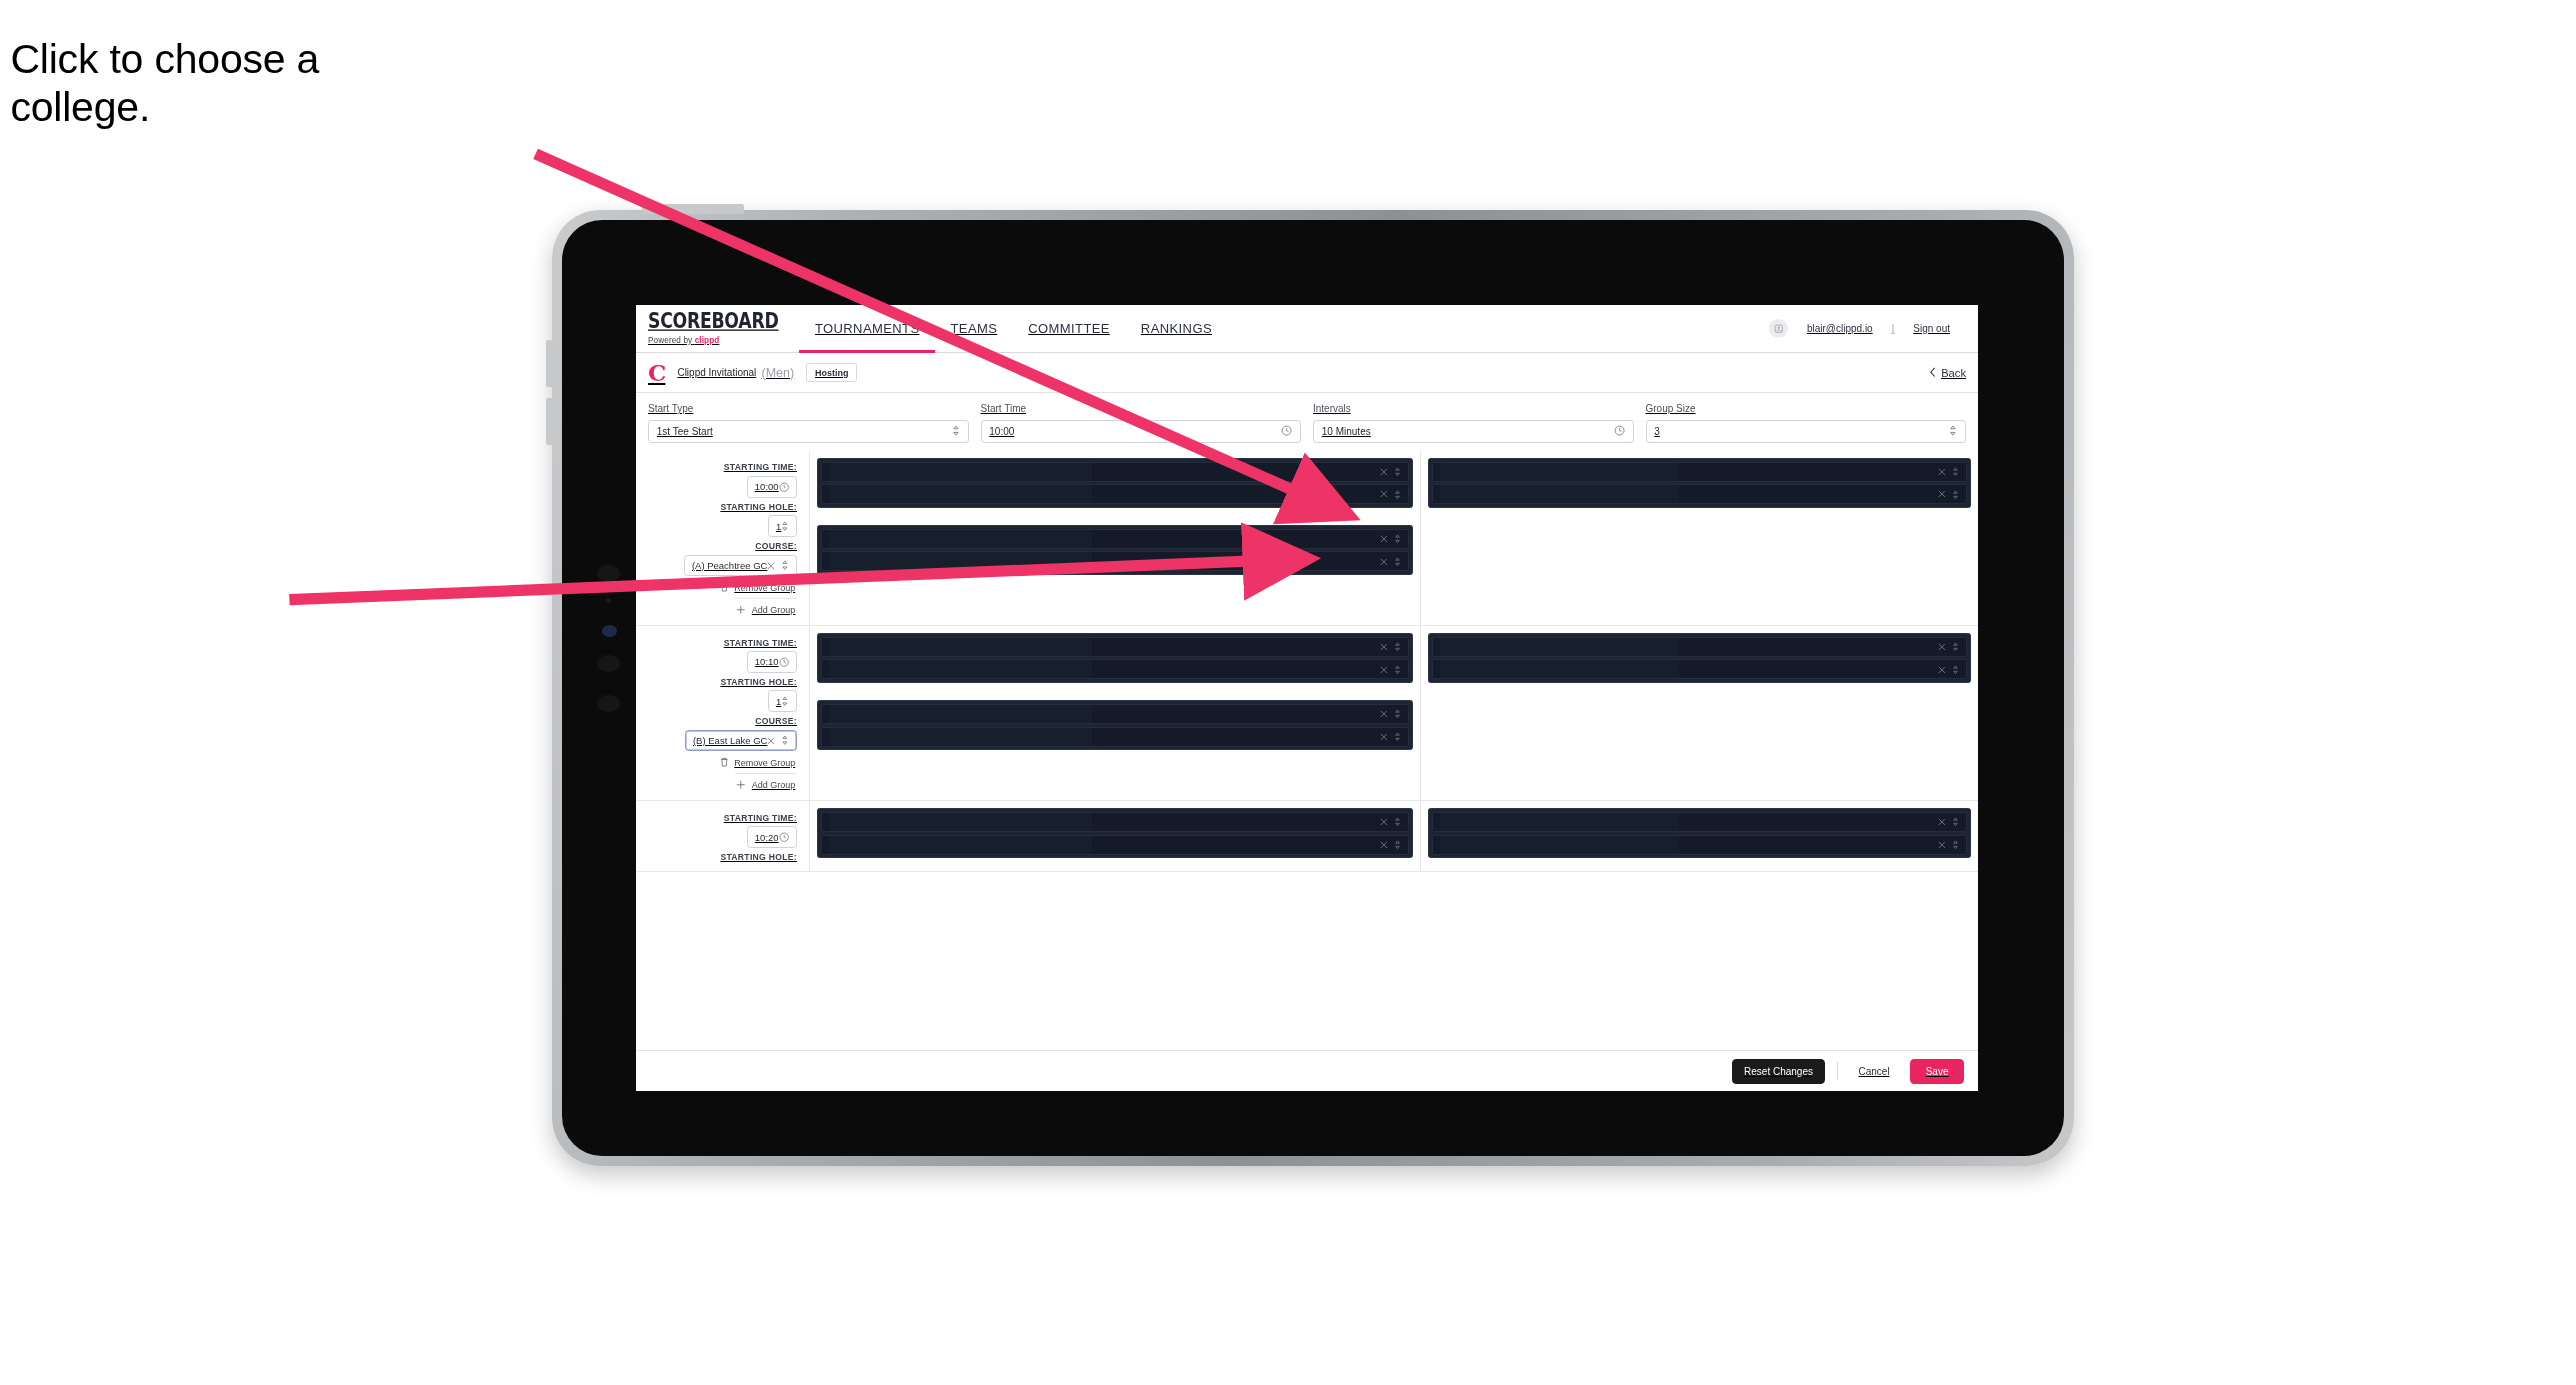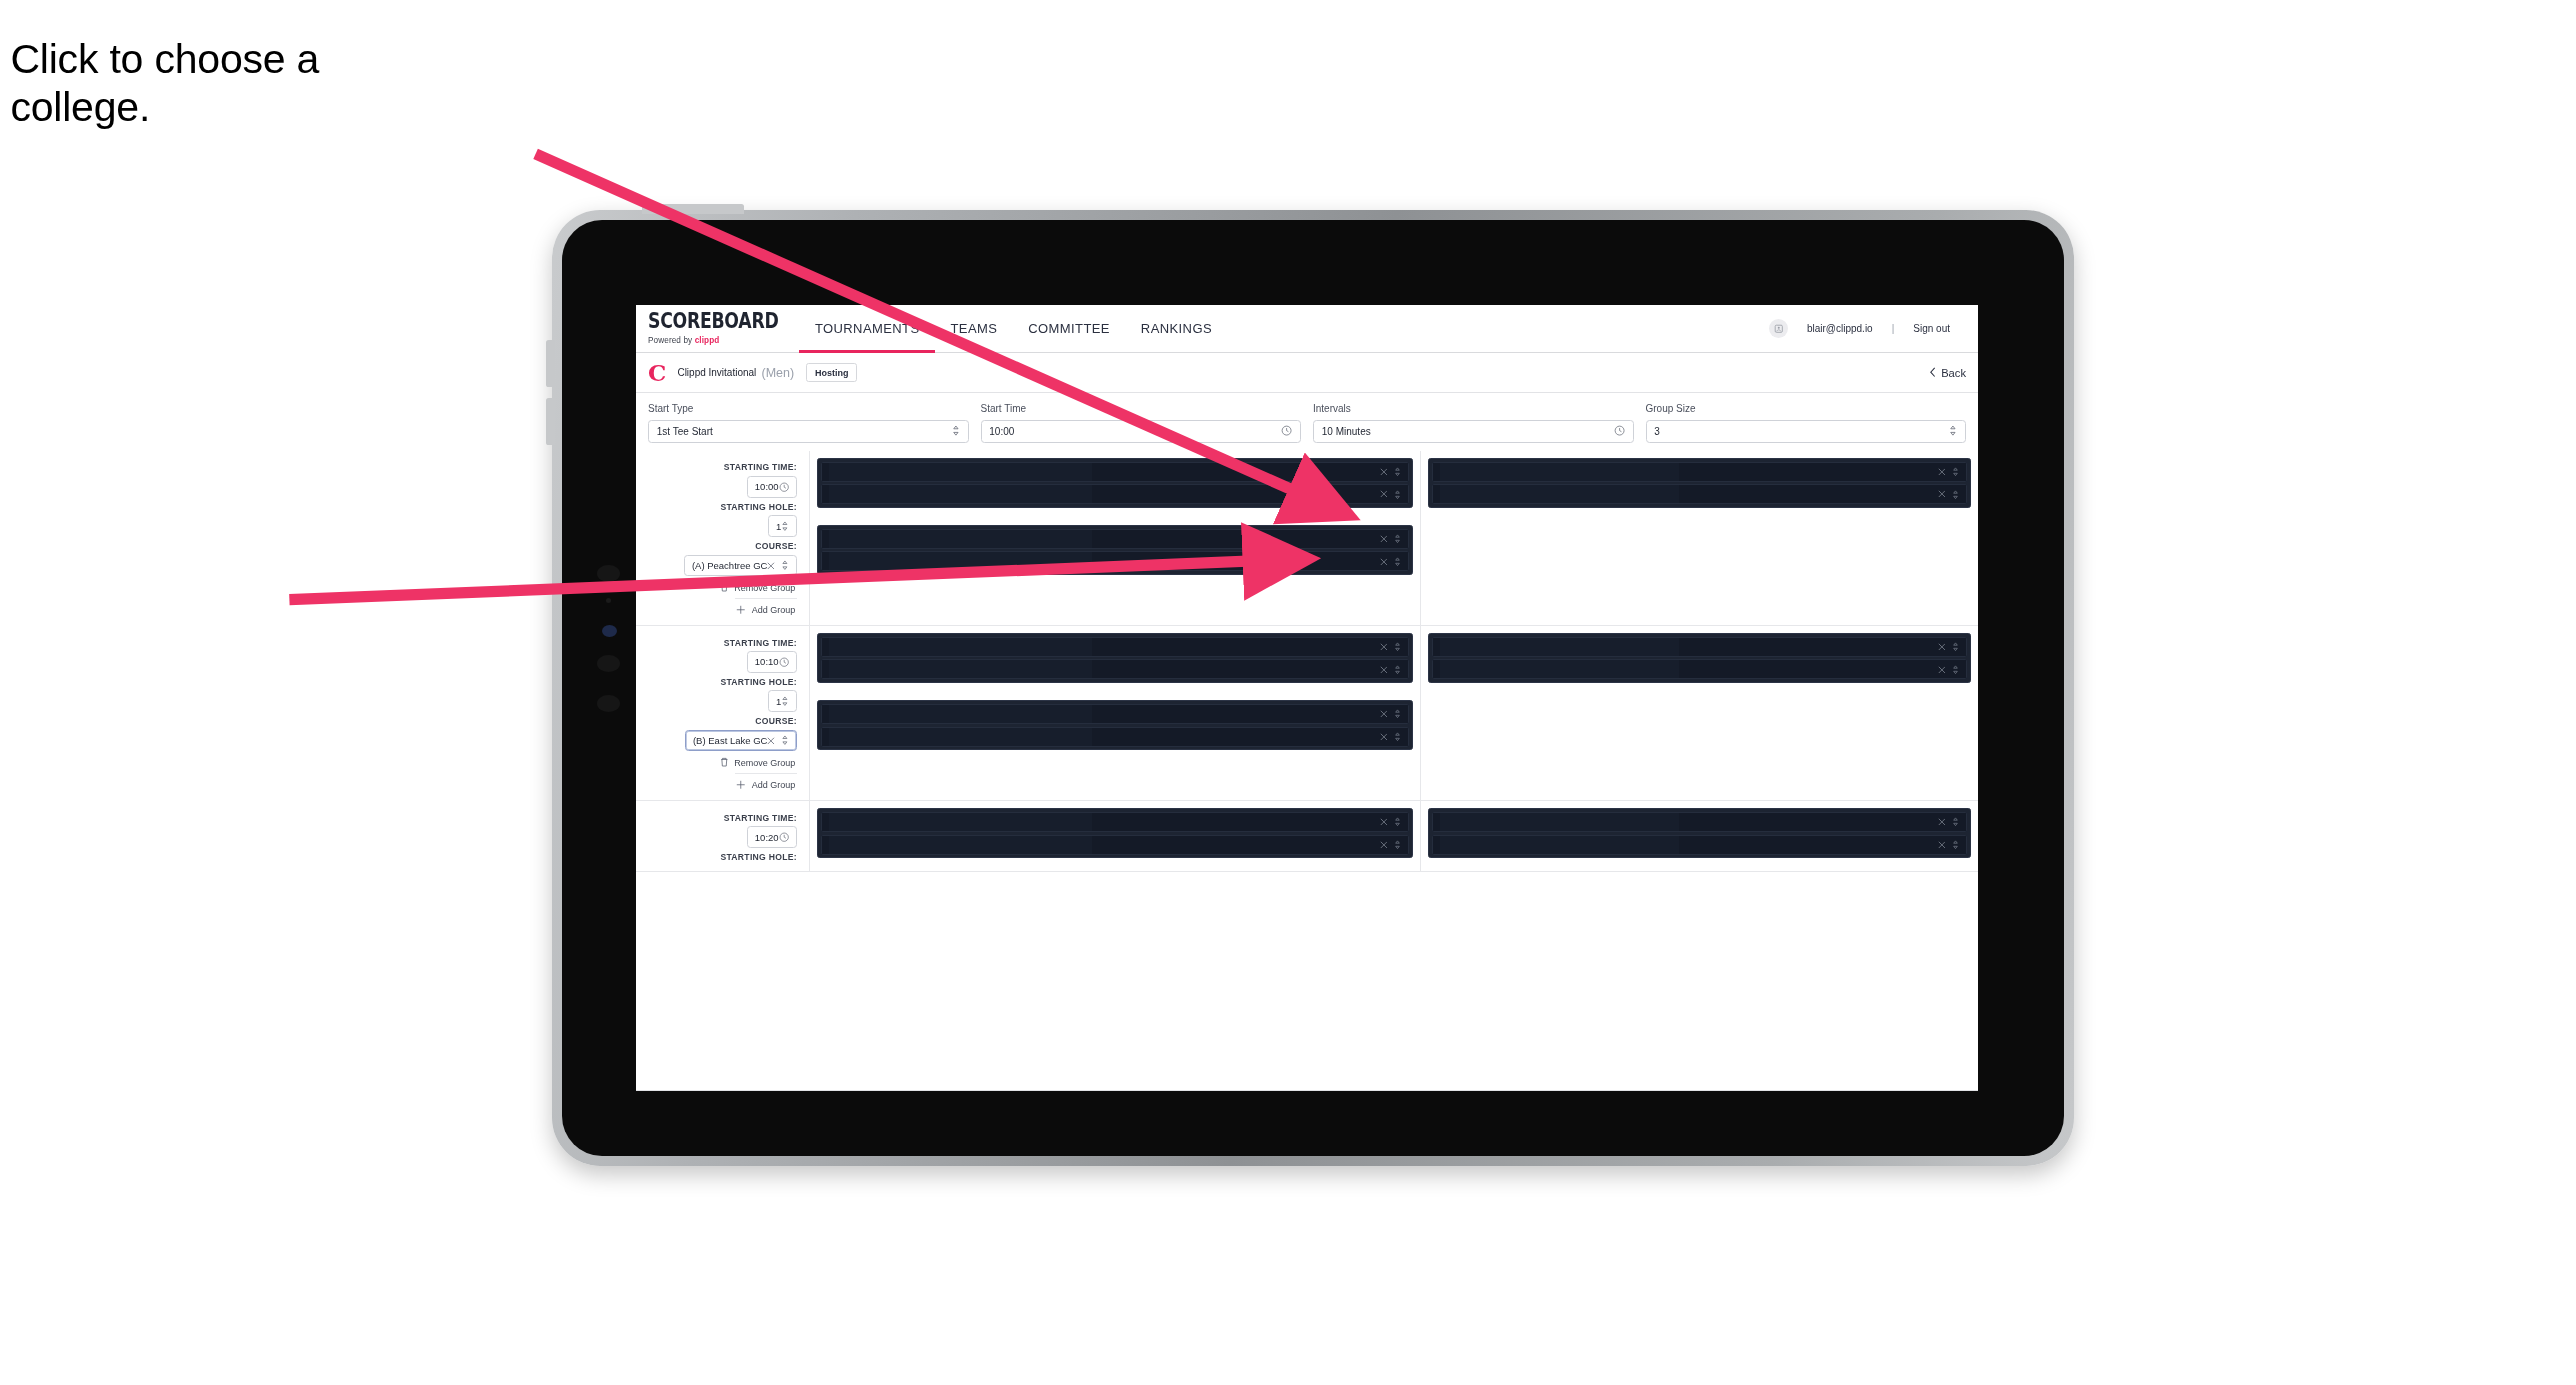--- a/index.html
+++ b/index.html
@@ -69,21 +69,21 @@
   .s4 { left: 597px; top: 655px; width: 23px; height: 17.3px; }
   .s5 { left: 597px; top: 695px; width: 23px; height: 17.3px; }
 
   
   .app {
     position: absolute;
     left: 636px; top: 305px;
     width: 1342px; height: 786px;
     background: #84cc16;
     overflow: hidden;
-    display: flex; flex-direction: column;
+    display: flex; flex-direction: column; text-decoration: underline;
   }
 
   
   .navbar {
     height: 48px; flex: 0 0 48px;
     display: flex; align-items: stretch;
     border-bottom: 0.9px solid #d9dadd;
     background:#fff;
     position: relative;
   }
@@ -738,20 +738,26 @@
                     </svg>
                   </span>
                 </span>
               </div>
           </div>
         </div>
       </div>
 
     </div>
 
+    <div class="footer">
+      <div class="btn btn-reset">Reset Changes</div>
+      <div class="vline"></div>
+      <div class="btn btn-cancel">Cancel</div>
+      <div class="btn btn-save">Save</div>
+    </div>
 
   </div>
 
   <svg class="arrow-svg" viewBox="0 0 2982 1604">
     <defs>
       <marker id="ah" markerWidth="7" markerHeight="7" refX="3.2" refY="3.5" orient="auto">
         <path d="M0,0 L7,3.5 L0,7 z" fill="#ee3366"></path>
       </marker>
     </defs>
     <line x1="620" y1="178" x2="1530" y2="582" stroke="#ee3366" stroke-width="13" marker-end="url(#ah)"></line>

